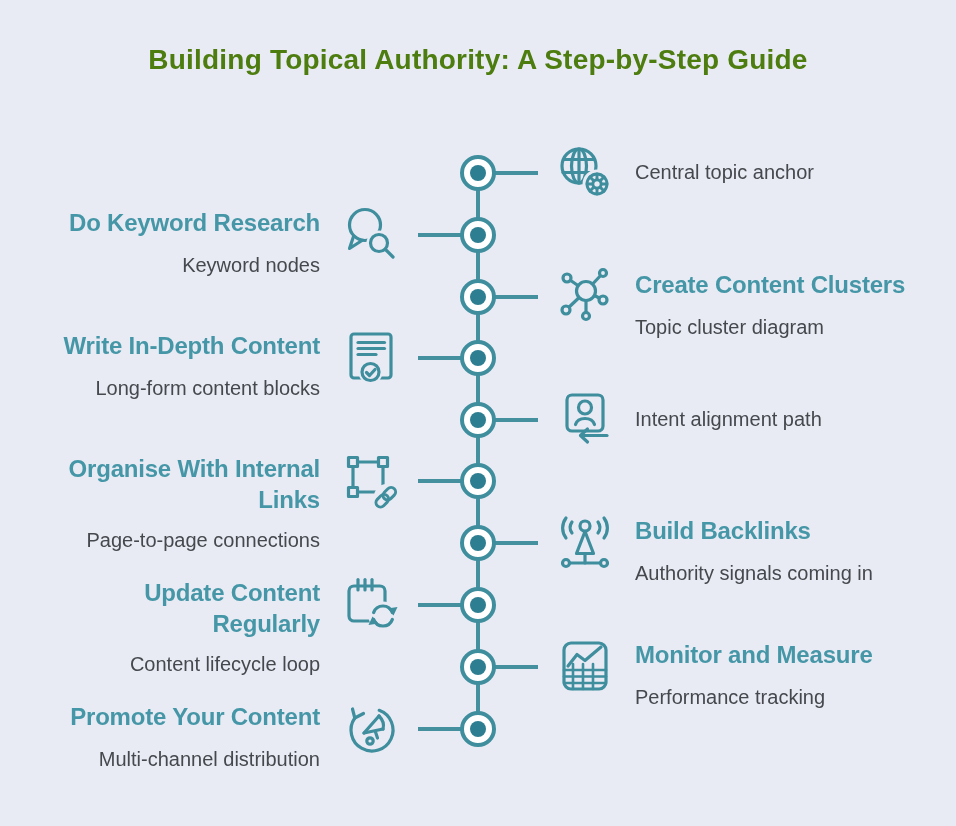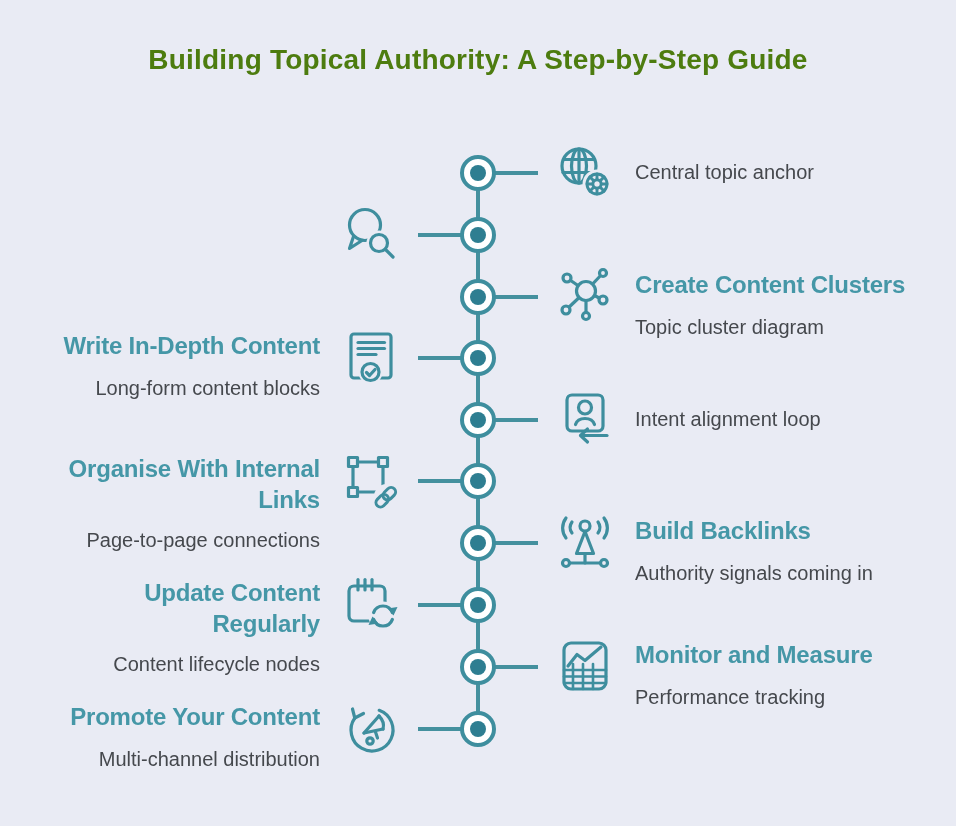--- a/index.html
+++ b/index.html
@@ -223,48 +223,52 @@
       <path d="M44 32 L25 36"></path>
       <line x1="36.5" y1="35" x2="38.5" y2="41"></line>
       <circle cx="31" cy="44" r="3.2"></circle>
     </svg>
   </span>
 
   <div class="step right" style="top:145px">
     <div class="step-sub">Central topic anchor</div>
   </div>
 
+  <div class="step left" style="top:207px">
+    <div class="step-title">Do Keyword Research</div>
+    <div class="step-sub">Keyword nodes</div>
+  </div>
 
   <div class="step left" style="top:330px">
     <div class="step-title">Write In-Depth Content</div>
     <div class="step-sub">Long-form content blocks</div>
   </div>
 
   <div class="step right" style="top:269px">
     <div class="step-title">Create Content Clusters</div>
     <div class="step-sub">Topic cluster diagram</div>
   </div>
 
   <div class="step right" style="top:392px">
-    <div class="step-sub">Intent alignment loop</div>
+    <div class="step-sub">Intent alignment path</div>
   </div>
 
   <div class="step left" style="top:453px">
     <div class="step-title" style="max-width:272px">Organise With Internal Links</div>
     <div class="step-sub" style="margin-top:15px">Page-to-page connections</div>
   </div>
 
   <div class="step right" style="top:515px">
     <div class="step-title">Build Backlinks</div>
     <div class="step-sub">Authority signals coming in</div>
   </div>
 
   <div class="step left" style="top:577px">
     <div class="step-title" style="max-width:190px;margin-left:auto">Update Content Regularly</div>
-    <div class="step-sub" style="margin-top:15px">Content lifecycle nodes</div>
+    <div class="step-sub" style="margin-top:15px">Content lifecycle loop</div>
   </div>
 
   <div class="step right" style="top:639px">
     <div class="step-title">Monitor and Measure</div>
     <div class="step-sub">Performance tracking</div>
   </div>
 
   <div class="step left" style="top:701px">
     <div class="step-title">Promote Your Content</div>
     <div class="step-sub">Multi-channel distribution</div>

